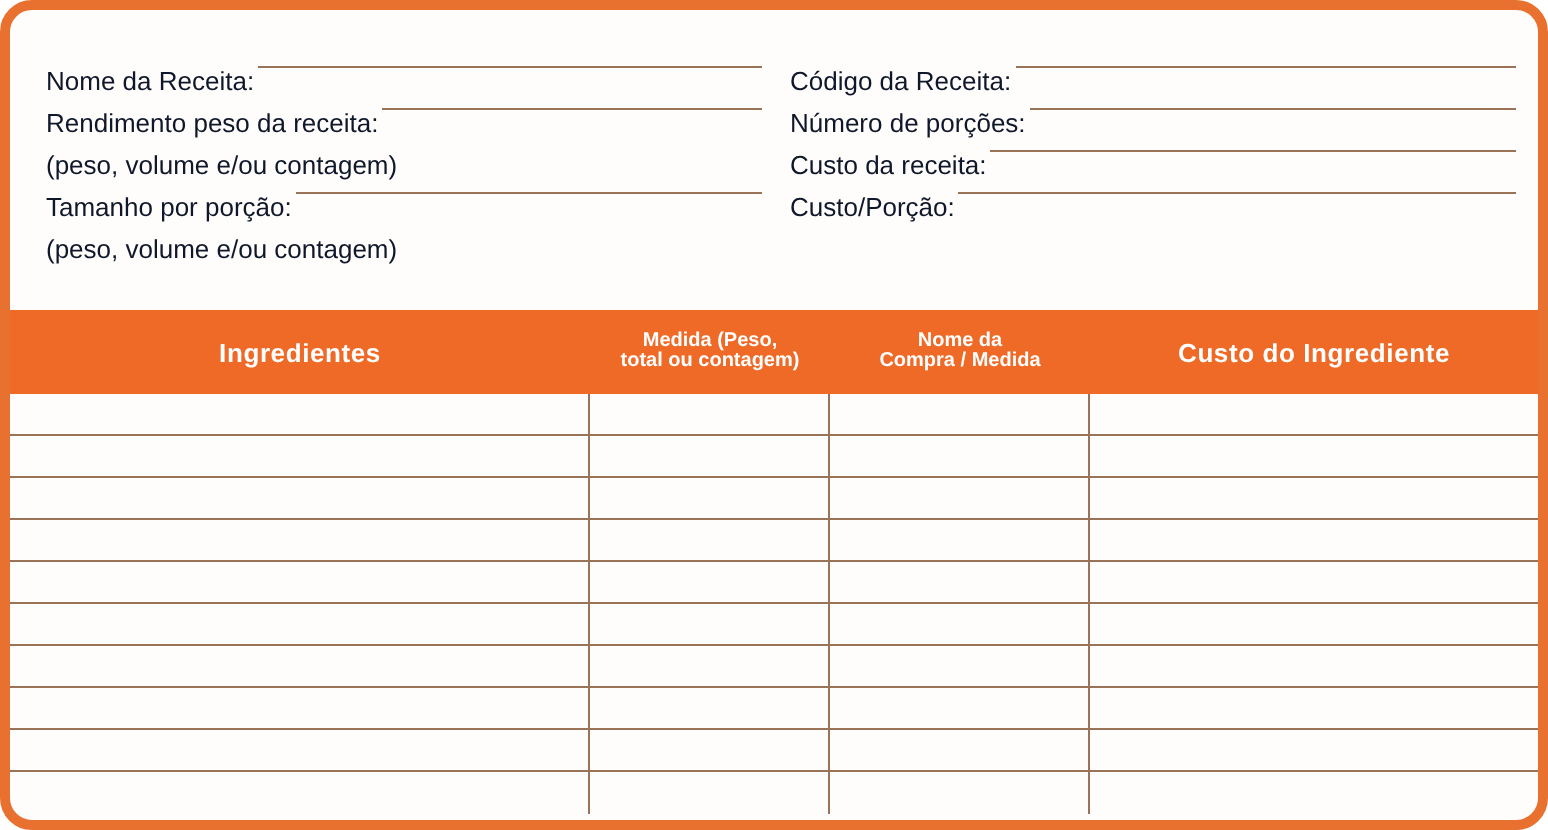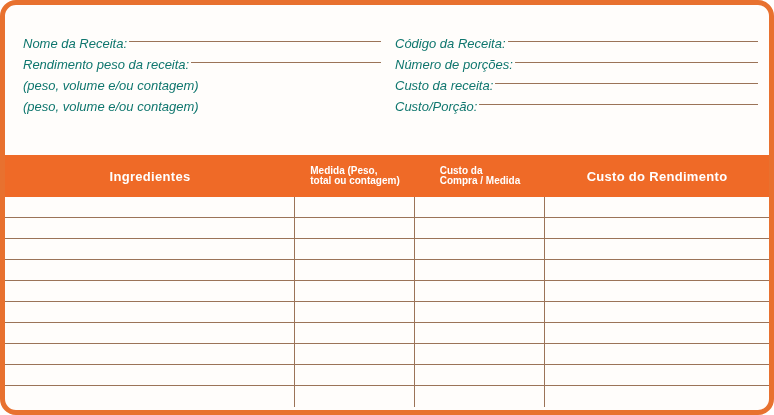--- a/index.html
+++ b/index.html
@@ -2,25 +2,25 @@
 <html><head>
 <meta charset="utf-8">
 <style>
   html, body { margin: 0; padding: 0; }
   body { width: 774px; height: 415px; background: #ffffff; position: relative; overflow: hidden; font-family: "Liberation Sans", sans-serif; }
   .card { position: absolute; left: 0; top: 0; width: 774px; height: 415px; box-sizing: border-box; border: 5px solid #e8712f; border-radius: 16px; background: #fffdfb; overflow: hidden; }
   .fields { position: absolute; top: 28px; left: 18px; width: 740px; }
   .col { position: absolute; top: 0; }
   .col.left { left: 0; width: 358px; }
   .col.right { left: 372px; width: 363px; }
-  .row { display: flex; align-items: center; height: 21px; font-size: 13px; color: #0f766e; font-style: italic; }
+  .row { display: flex; align-items: flex-start; height: 21px; font-size: 13px; color: #0f172a; }
   .row .lbl { white-space: nowrap; }
   .row .line { flex: 1; border-bottom: 1px solid #9b7358; margin-left: 2px; margin-bottom: 4px; }
   .table-head { position: absolute; top: 150px; left: 0; width: 764px; height: 42px; background: #ef6a27; display: flex; color: #fff; font-weight: bold; }
-  .th { display: flex; align-items: center; justify-content: center; text-align: left; box-sizing: border-box; }
+  .th { display: flex; align-items: center; justify-content: center; text-align: center; box-sizing: border-box; }
   .th.big { font-size: 13px; letter-spacing: 0.3px; }
   .th.small { font-size: 10px; line-height: 10px; }
   .grid { position: absolute; top: 192px; left: 0; width: 764px; }
   .grow { display: flex; height: 21px; border-bottom: 1px solid #9b7358; box-sizing: border-box; }
   .grow:last-child { border-bottom: none; }
   .cell { box-sizing: border-box; border-right: 1px solid #9b7358; height: 100%; }
   .cell:last-child { border-right: none; }
   .w1 { width: 290px; } .w2 { width: 120px; } .w3 { width: 130px; } .w4 { width: 224px; }
 </style>
 </head>
@@ -32,20 +32,24 @@
       <div class="row">
           <span class="lbl">Nome da Receita:</span>
           <span class="line"></span>
         </div>
       <div class="row">
           <span class="lbl">Rendimento peso da receita:</span>
           <span class="line"></span>
         </div>
       <div class="row">
           <span class="lbl">(peso, volume e/ou contagem)</span>
+        </div>
+      <div class="row">
+          <span class="lbl">Tamanho por porção:</span>
+          <span class="line"></span>
         </div>
       <div class="row">
           <span class="lbl">(peso, volume e/ou contagem)</span>
         </div>
     </div>
     <div class="col right">
       <div class="row">
           <span class="lbl">Código da Receita:</span>
           <span class="line"></span>
         </div>
@@ -69,26 +73,26 @@
         <span>Ingredientes</span>
       </div>
     <div class="th small w2">
         <div>
           <div>Medida (Peso,</div>
           <div>total ou contagem)</div>
         </div>
       </div>
     <div class="th small w3">
         <div>
-          <div>Custo da</div>
+          <div>Nome da</div>
           <div>Compra / Medida</div>
         </div>
       </div>
     <div class="th big w4">
-        <span>Custo do Rendimento</span>
+        <span>Custo do Ingrediente</span>
       </div>
   </div>
 
   <div class="grid" id="grid">
       <div class="grow">
         <div class="cell w1"></div>
         <div class="cell w2"></div>
         <div class="cell w3"></div>
         <div class="cell w4"></div>
       </div>

